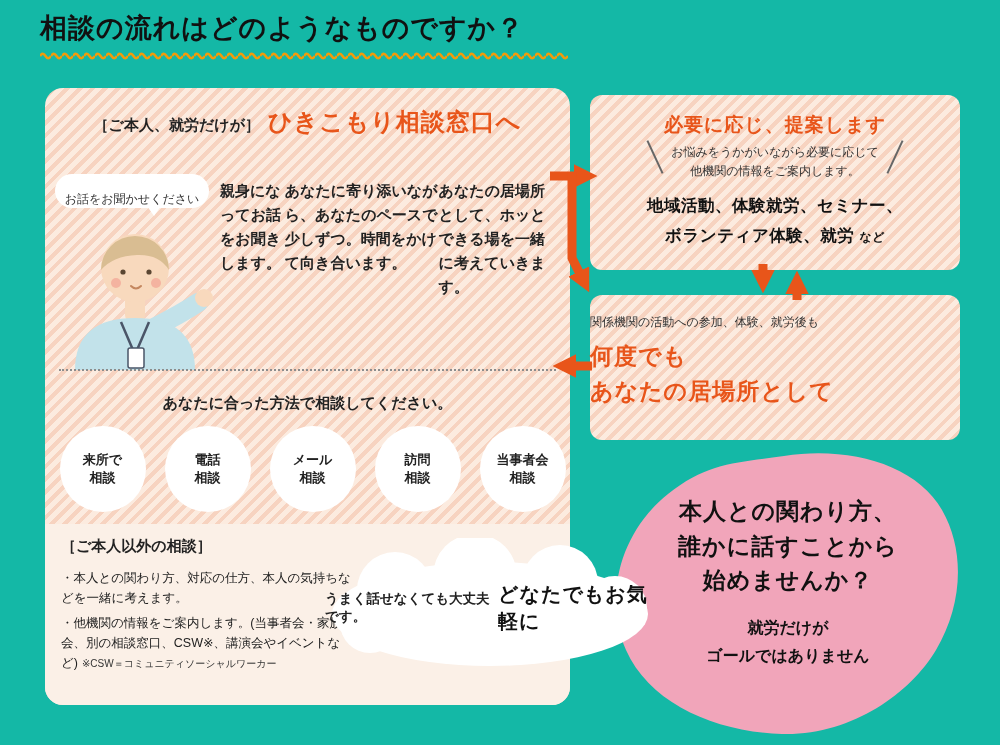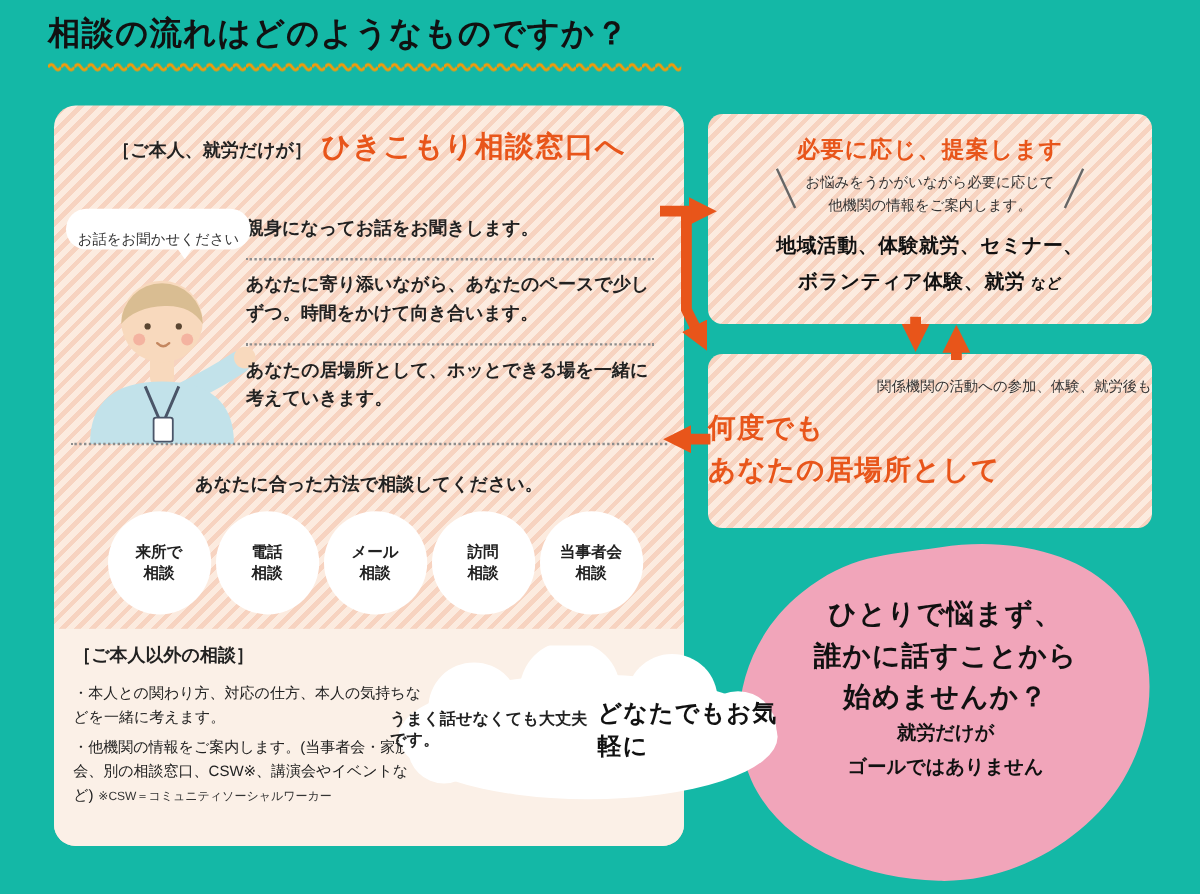--- a/index.html
+++ b/index.html
@@ -23,27 +23,27 @@
   .panel-header .bracket{font-size:15px;font-weight:600;color:#222}
   .panel-header .big-orange{font-size:24px;font-weight:800;color:#e8551a;letter-spacing:1px}
 
   .speech-bubble{position:absolute;left:10px;top:86px;width:154px;height:34px;background:#fff;border-radius:18px;
     display:flex;align-items:flex-end;justify-content:center;font-size:12px;font-weight:400;color:#333;z-index:2}
   .speech-bubble::after{content:"";position:absolute;bottom:-8px;left:92px;width:0;height:0;
     border-left:7px solid transparent;border-right:7px solid transparent;border-top:10px solid #fff}
 
   .person{position:absolute;left:8px;top:122px;width:175px;height:160px}
 
-  .points{position:absolute;left:160px;top:82px;width:340px;display:flex;flex-direction:column}
+  .points{position:absolute;left:175px;top:82px;width:340px;display:flex;flex-direction:row}
   .point{font-size:15px;font-weight:600;line-height:1.6;color:#222;padding:9px 0 12px}
   .dotted-sep{border-top:2px dotted #8d8d8d;height:0}
   .long-dotted{position:absolute;left:14px;right:14px;top:281px;border-top:2px dotted #8d8d8d}
 
   .methods-intro{position:absolute;top:306px;left:0;right:0;text-align:center;font-size:15px;font-weight:700;color:#222}
-  .methods-row{position:absolute;top:338px;left:10px;right:0;display:flex;justify-content:center;gap:4px}
+  .methods-row{position:absolute;top:338px;left:10px;right:0;display:flex;justify-content:center;gap:19px}
   .method-circle{width:86px;height:86px;border-radius:50%;background:#fff;display:flex;flex-direction:column;
     align-items:center;justify-content:center;font-size:13px;font-weight:700;color:#222;line-height:1.4;text-align:center}
 
   .bottom-section{position:absolute;left:0;right:0;bottom:0;height:181px;background:#fbf0e7}
   .bottom-header{position:absolute;left:16px;top:13px;font-size:15px;font-weight:800;color:#222}
   .bullets{position:absolute;left:16px;top:44px;width:292px;font-size:12.5px;line-height:1.62;color:#222}
   .bullets p{margin-bottom:4px}
   .note{font-size:10px;color:#333;padding-left:4px}
 
   
@@ -55,29 +55,29 @@
 
   
   .orange-title{position:absolute;top:17px;left:0;right:0;text-align:center;font-size:19px;font-weight:800;color:#e8551a;letter-spacing:1px}
   .sub-lines{position:absolute;top:48px;left:0;right:0;text-align:center;font-size:12px;line-height:1.55;color:#333}
   .slash{position:absolute;top:44px;width:2px;height:36px;background:#666}
   .slash-left{left:64px;transform:rotate(-25deg)}
   .slash-right{right:64px;transform:rotate(25deg)}
   .proposal-body{position:absolute;top:96px;left:0;right:0;text-align:center;font-size:16.5px;font-weight:800;color:#111;line-height:1.8;letter-spacing:0.5px}
   .proposal-body .suffix{font-size:12px;font-weight:600}
 
-  .listen-sub{position:absolute;top:19px;left:0;right:0;text-align:right;font-size:12px;color:#333}
+  .listen-sub{position:absolute;top:19px;left:0;right:0;text-align:left;font-size:12px;color:#333}
   .listen-big{position:absolute;top:44px;left:0;right:0;text-align:left;font-size:23px;font-weight:800;color:#e8551a;line-height:1.5;letter-spacing:1px}
 
   
   .pink-blob{position:absolute;left:598px;top:446px;width:380px;height:296px}
   .pink-blob svg{position:absolute;inset:0}
   .blob-text{position:absolute;inset:0;text-align:center}
   .blob-main{margin-top:48px;font-size:23px;font-weight:800;color:#111;line-height:1.5;letter-spacing:1px}
-  .blob-sub{margin-top:0;font-size:16px;font-weight:700;color:#111;line-height:1.75}
+  .blob-sub{margin-top:16px;font-size:16px;font-weight:700;color:#111;line-height:1.75}
 
   
   .arrows{position:absolute;inset:0;pointer-events:none;z-index:4}
   .arrow{stroke:#e8551a;stroke-width:9;fill:none}
 </style>
 </head>
 <body>
 
 <div id="page">
 
@@ -200,21 +200,21 @@
       <div>あなたの居場所として</div>
     </div>
   </section>
 
   <div class="pink-blob">
     <svg viewBox="0 0 380 296">
       <path d="M186,10 C250,0 318,18 344,64 C368,106 364,160 338,204 C312,248 252,290 184,288 C118,286 52,258 28,204 C6,154 20,88 70,48 C110,16 138,17 186,10 Z" fill="#f1a5ba"></path>
     </svg>
     <div class="blob-text">
       <div class="blob-main">
-        <div>ひとりで悩まず、</div>
+        <div>本人との関わり方、</div>
         <div>誰かに話すことから</div>
         <div>始めませんか？</div>
       </div>
       <div class="blob-sub">
         <div>就労だけが</div>
         <div>ゴールではありません</div>
       </div>
     </div>
   </div>
 

